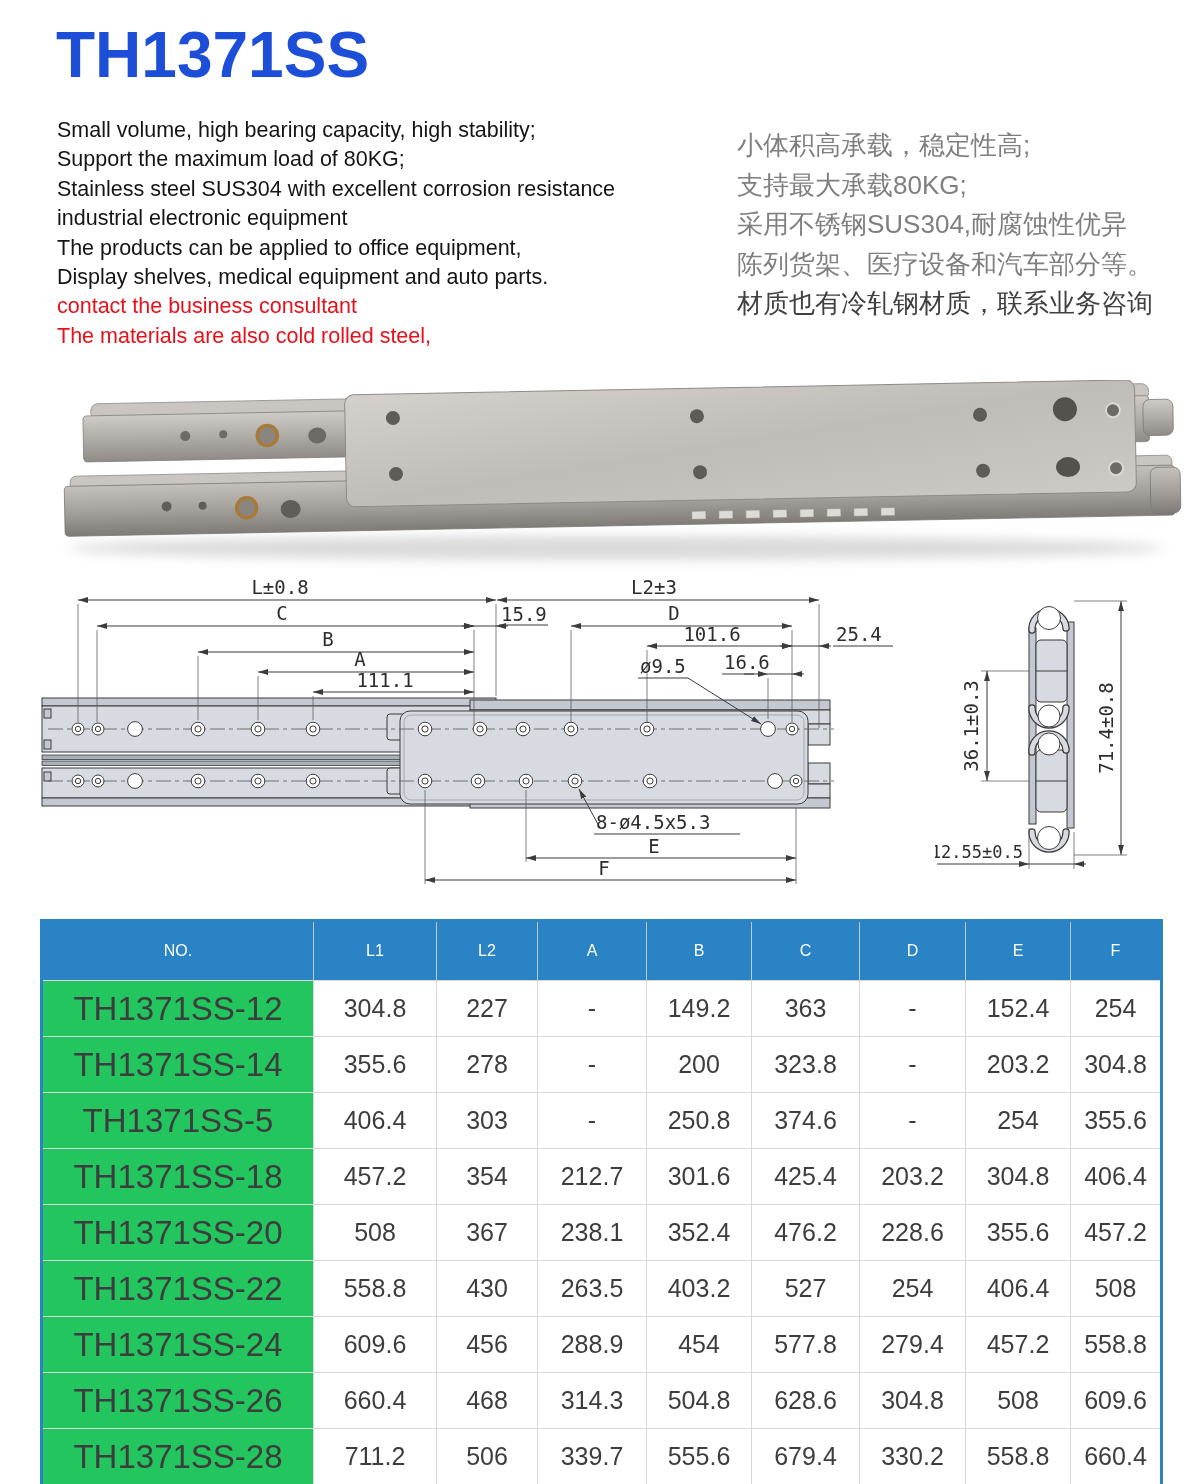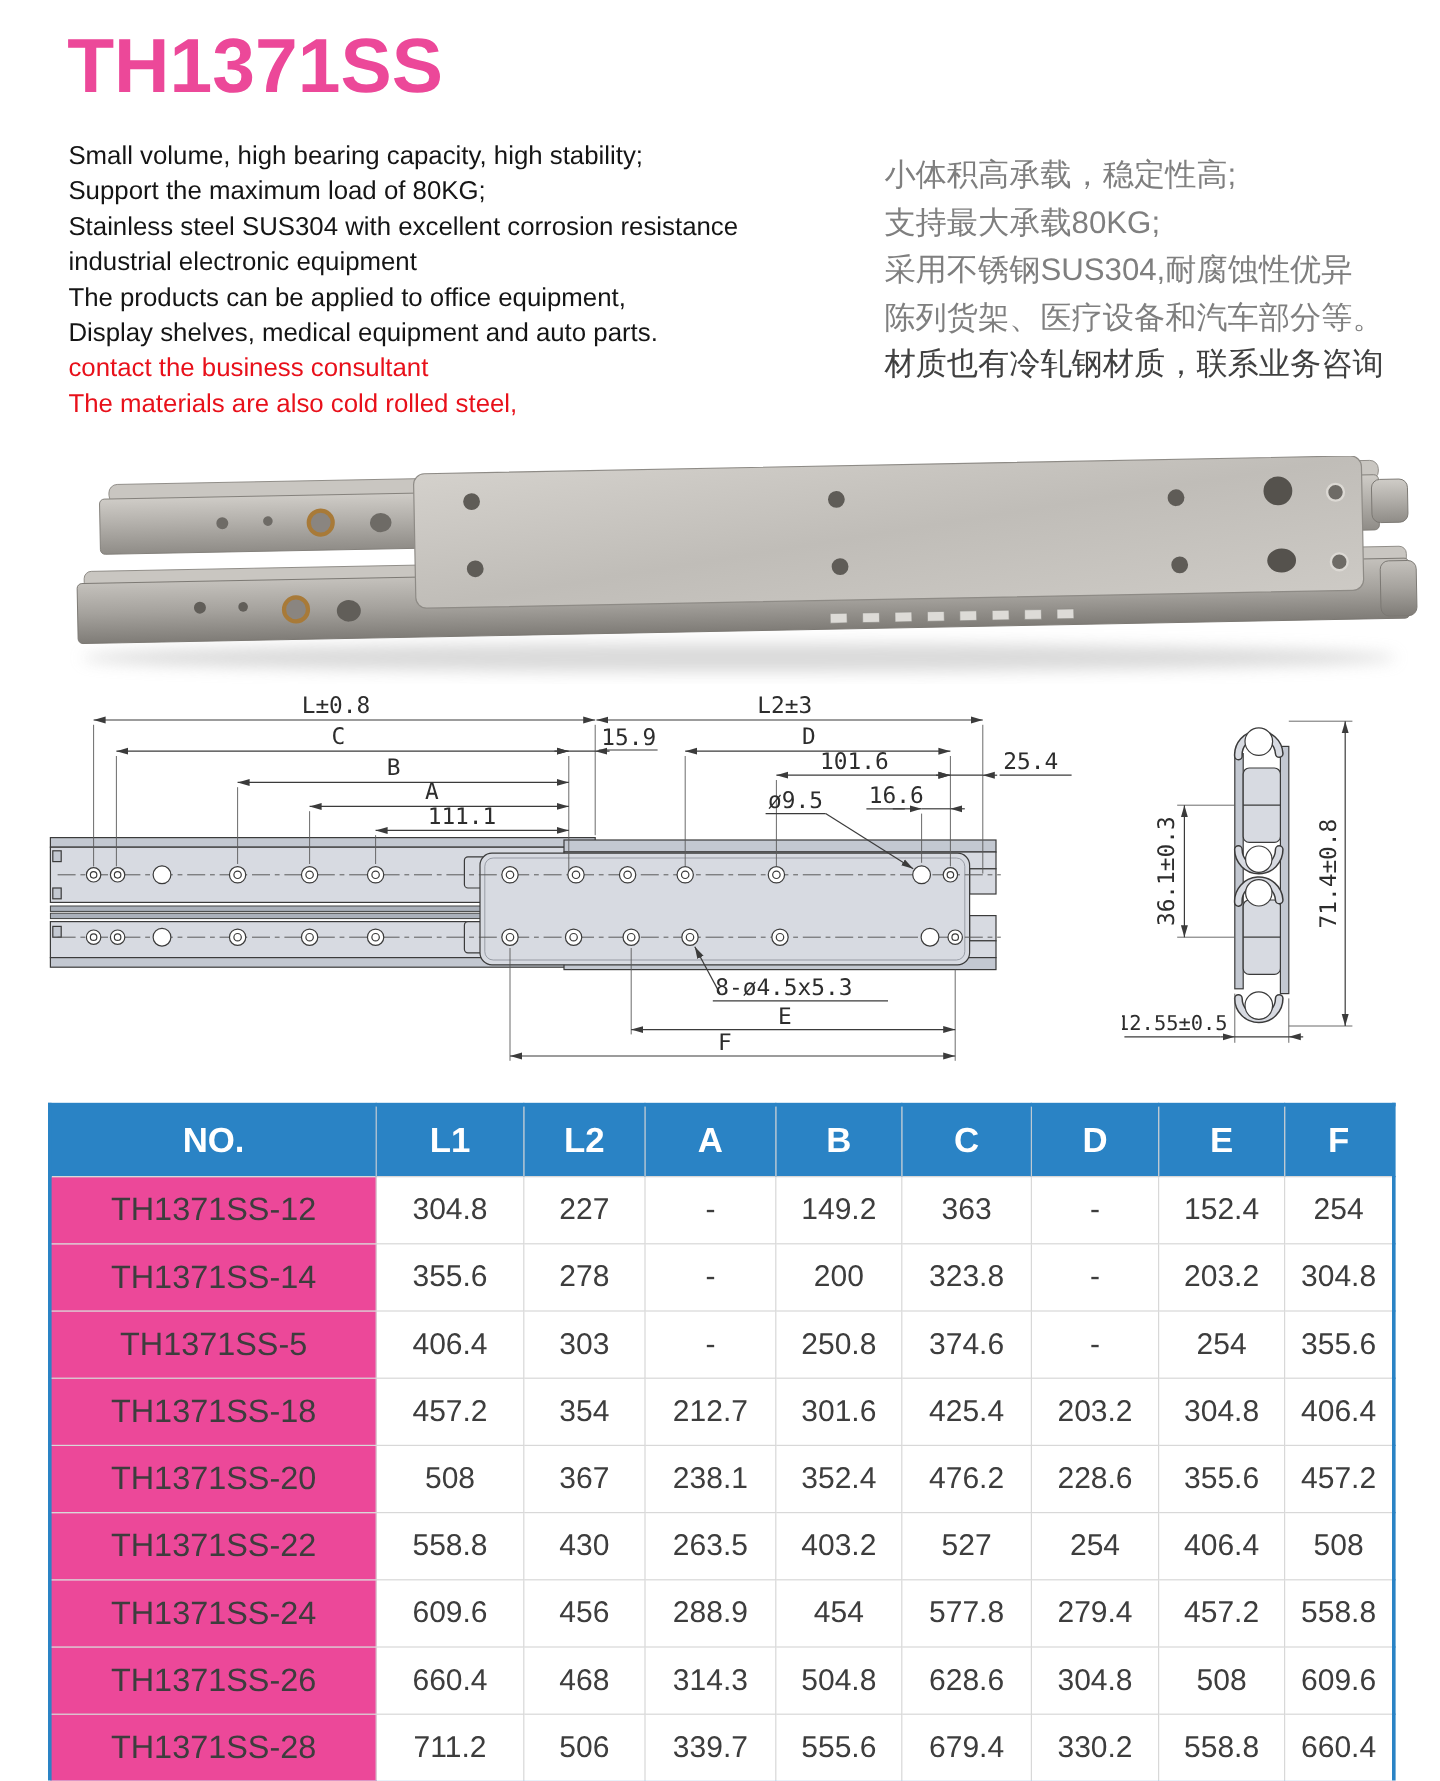--- a/index.html
+++ b/index.html
@@ -1,20 +1,20 @@
 <!DOCTYPE html>
 <html><head>
 <meta charset="utf-8">
 <style>
   html,body{margin:0;padding:0;background:#fff;}
   #page{position:relative;width:1200px;height:1484px;background:#ffffff;overflow:hidden;
         font-family:"Liberation Sans",sans-serif;}
 
   .page-title{position:absolute;left:56px;top:18px;font-size:64px;font-weight:800;
-              color:#ec4899;letter-spacing:0px;}
+              color:#1d4ed8;letter-spacing:0px;}
 
   .desc-en{position:absolute;left:57px;top:116px;width:660px;font-size:21.5px;
            line-height:29.4px;color:#151515;}
   .desc-en-warning{color:#e8101a;}
   .desc-zh{position:absolute;left:737px;top:110px;width:450px;font-size:26px;
            line-height:39.6px;color:#7f7f7f;margin-top:16px;}
   .desc-zh-warning{color:#404040;}
 
   .photo-wrap{position:absolute;left:26px;top:380px;width:1160px;height:190px;}
   .plan-wrap{position:absolute;left:40px;top:578px;width:900px;height:322px;}
@@ -31,26 +31,26 @@
   .cl{stroke:#555;stroke-width:.8;stroke-dasharray:15 4 4 4;fill:none;}
   .tx{font:19px "DejaVu Sans Mono",monospace;fill:#2d2d2d;}
   .txs{font:17px "DejaVu Sans Mono",monospace;fill:#2d2d2d;}
   .ball{fill:#fff;stroke:#3b3b3b;stroke-width:1;}
   .shellO{stroke:#3b3b3b;stroke-width:7.5;fill:none;stroke-linecap:round;}
   .shellI{stroke:#d7dae1;stroke-width:5;fill:none;stroke-linecap:round;}
 
   
   .spec-table{position:absolute;left:40px;top:919px;width:1120px;border-collapse:collapse;
               border:3px solid #2a83c5;border-bottom-width:5px;table-layout:fixed;}
-  .spec-table thead th{background:#2a83c5;color:#ffffff;font-size:29px;font-weight:700;
+  .spec-table thead th{background:#2a83c5;color:#ffffff;font-size:16px;font-weight:400;
               height:56px;text-align:center;border-left:1px solid #bfc9d1;}
   .spec-table thead th:first-child{border-left:none;}
   .spec-table tbody td{background:#ffffff;border:1px solid #d8d8d8;font-size:25px;
               color:#3d3d3d;height:53px;text-align:center;vertical-align:middle;}
-  .spec-table tbody td:first-child{background:#ec4899;font-size:27px;margin-top:38px;}
+  .spec-table tbody td:first-child{background:#22c55e;font-size:33px;margin-top:38px;}
 </style>
 </head>
 <body>
 
 <div id="page">
 
   <div class="page-title">TH1371SS</div>
 
   <div class="desc-en">
     <div>

